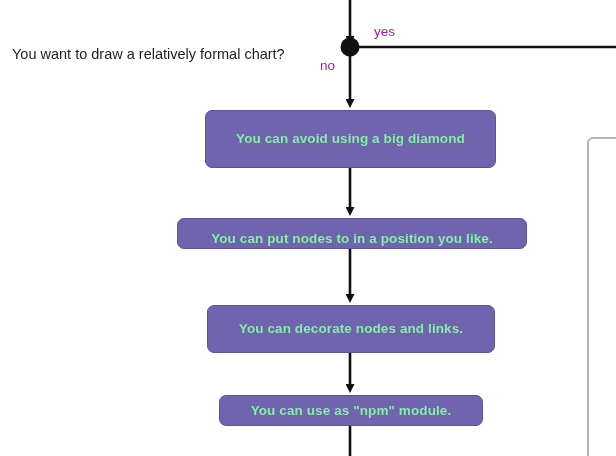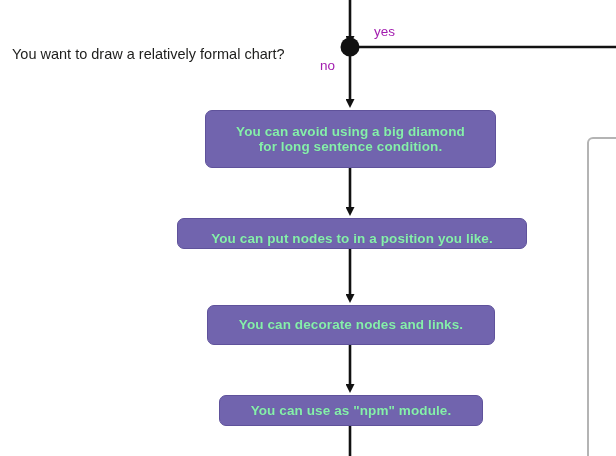--- a/index.html
+++ b/index.html
@@ -93,29 +93,28 @@
 
   <div class="condition-label" style="left:12px; top:30px;margin-top:16px;">You want to draw a relatively formal chart?</div>
 
   <div class="edge-label" style="left:374px; top:24px;">yes</div>
 
   <div class="edge-label" style="left:320px; top:58px;">no</div>
 
   <div class="node-box" style="left:205px; top:110px; width:291px; height:58px;">
     <div>
       <div>You can avoid using a big diamond</div>
-      <div>for long sentence condition.</div>
     </div>
   </div>
 
   <div class="node-box" style="left:177px; top:218px; width:350px; height:31px;align-items:flex-end;">
     <div>You can put nodes to in a position you like.</div>
   </div>
 
-  <div class="node-box" style="left:207px; top:305px; width:288px; height:40px;text-align:center;">
+  <div class="node-box" style="left:207px; top:305px; width:288px; height:48px;text-align:center;">
     <div>You can decorate nodes and links.</div>
   </div>
 
   <div class="node-box" style="left:219px; top:395px; width:264px; height:31px;">
     <div>You can use as "npm" module.</div>
   </div>
 
   <div class="gray-panel" style="left:587px; top:137px; width:60px; height:330px;"></div>
 
 </div>

